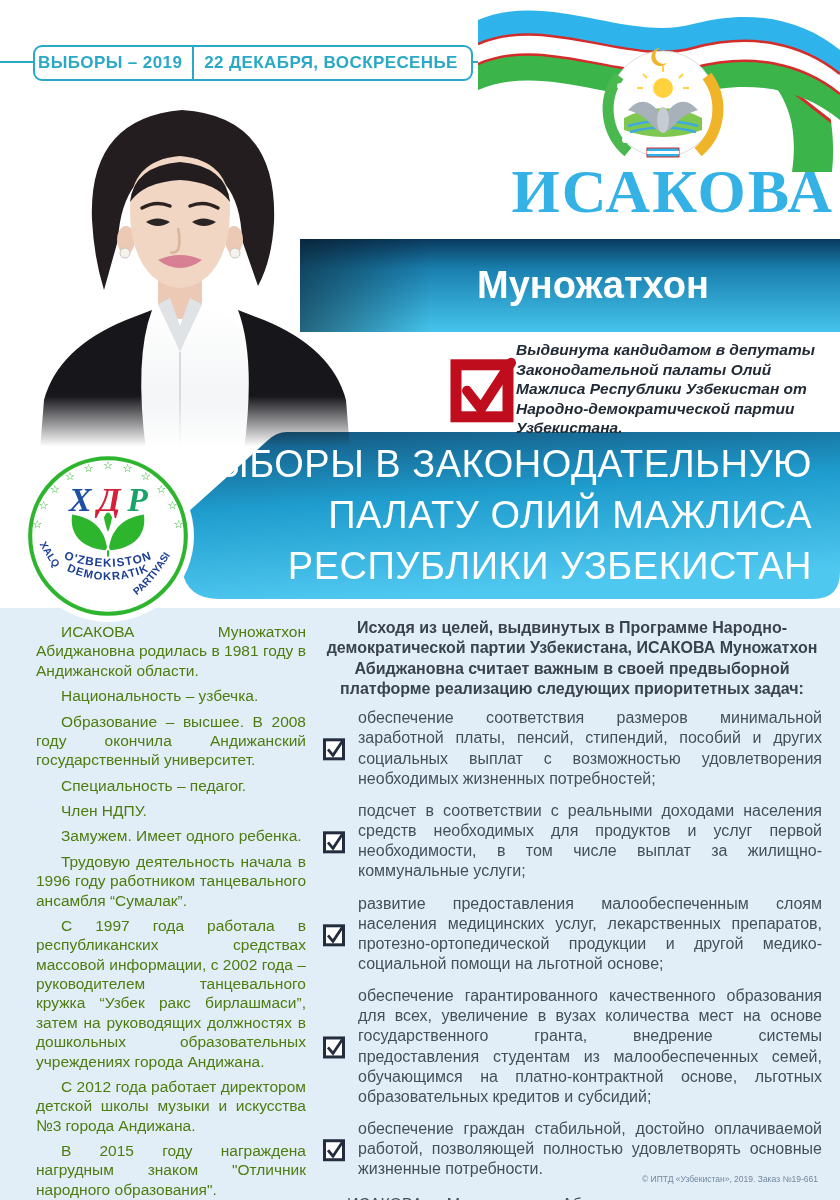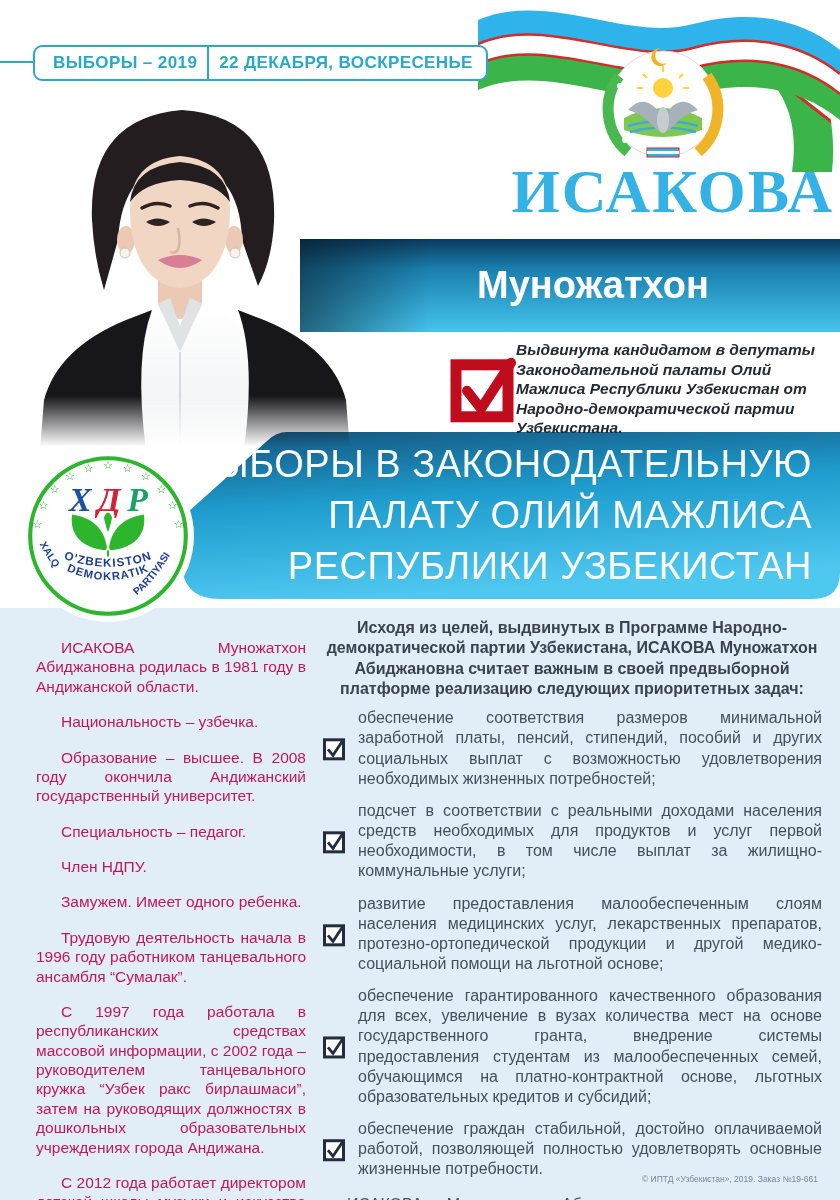--- a/index.html
+++ b/index.html
@@ -4,21 +4,21 @@
 <style>
   html,body{margin:0;padding:0;background:#888;}
   .poster{position:relative;width:840px;height:1200px;margin:0 auto;background:#fff;overflow:hidden;
           font-family:"Liberation Sans","DejaVu Sans",sans-serif;}
 
   
   .topline{position:absolute;left:0;top:61px;width:524px;height:2px;background:#2aa9c6;z-index:1;}
   .badge{position:absolute;left:33px;top:45px;height:32px;border:2px solid #2aa9c6;border-radius:9px;
          background:#fff;z-index:3;display:flex;align-items:center;color:#2aa9c6;font-weight:bold;
          font-size:17px;white-space:nowrap;letter-spacing:.4px;}
-  .badge .b-left{padding:0 10px 0 18px;}
+  .badge .b-left{padding:0 10px 0 3px;}
   .badge .b-div{width:2px;align-self:stretch;background:#2aa9c6;}
   .badge .b-right{padding:0 13px 0 10px;}
 
   .flag{position:absolute;left:478px;top:0;width:362px;height:172px;z-index:2;}
 
   
   .surname{position:absolute;right:6px;top:160px;z-index:3;font-size:62px;line-height:1;font-weight:bold;
            color:#35b2e5;letter-spacing:2px;font-family:Liberation Serif, serif;}
   .name-banner{position:absolute;left:300px;top:239px;width:540px;height:93px;z-index:1;
                background:linear-gradient(180deg,#0a3a5e 0%,#1a7fae 32%,#45c4ec 100%);}
@@ -40,21 +40,21 @@
   .title-banner{position:absolute;left:175px;top:432px;width:665px;height:167px;z-index:1;}
   .title-banner svg{position:absolute;inset:0;}
   .title-text{position:absolute;right:28px;top:7px;text-align:right;color:#fff;font-weight:normal;
               font-size:38px;line-height:51px;letter-spacing:.5px;}
 
   .logo{position:absolute;left:22px;top:450px;width:172px;height:172px;z-index:3;}
 
   
   .lower{position:absolute;left:0;top:608px;width:840px;height:592px;background:#e2eef7;z-index:0;}
   .bio{position:absolute;left:36px;top:14px;width:270px;}
-  .bio p{margin:16px 0 6px;text-indent:25px;text-align:justify;font-size:15.5px;line-height:1.25;color:#be185d;}
+  .bio p{margin:0 0 6px;text-indent:25px;text-align:justify;font-size:15.5px;line-height:1.25;color:#4d7c0f;}
   .platform{position:absolute;left:322px;top:10px;width:500px;}
   .platform .intro{margin:0 0 9px;font-weight:bold;text-align:center;font-size:16px;line-height:1.27;color:#39434f;}
   .item{display:flex;gap:12px;margin-bottom:12px;justify-content:center;}
   .item .checksmall{flex:0 0 24px;margin-top:2px;}
   .item p{margin:0;text-align:justify;font-size:16px;line-height:1.26;color:#42505c;}
   .closing{margin:15px 0 0;text-indent:25px;text-align:justify;font-size:16px;line-height:1.26;color:#42505c;}
   .imprint{position:absolute;right:22px;bottom:16px;font-size:8.5px;color:#7188a0;}
 </style>
 </head>
 <body>

